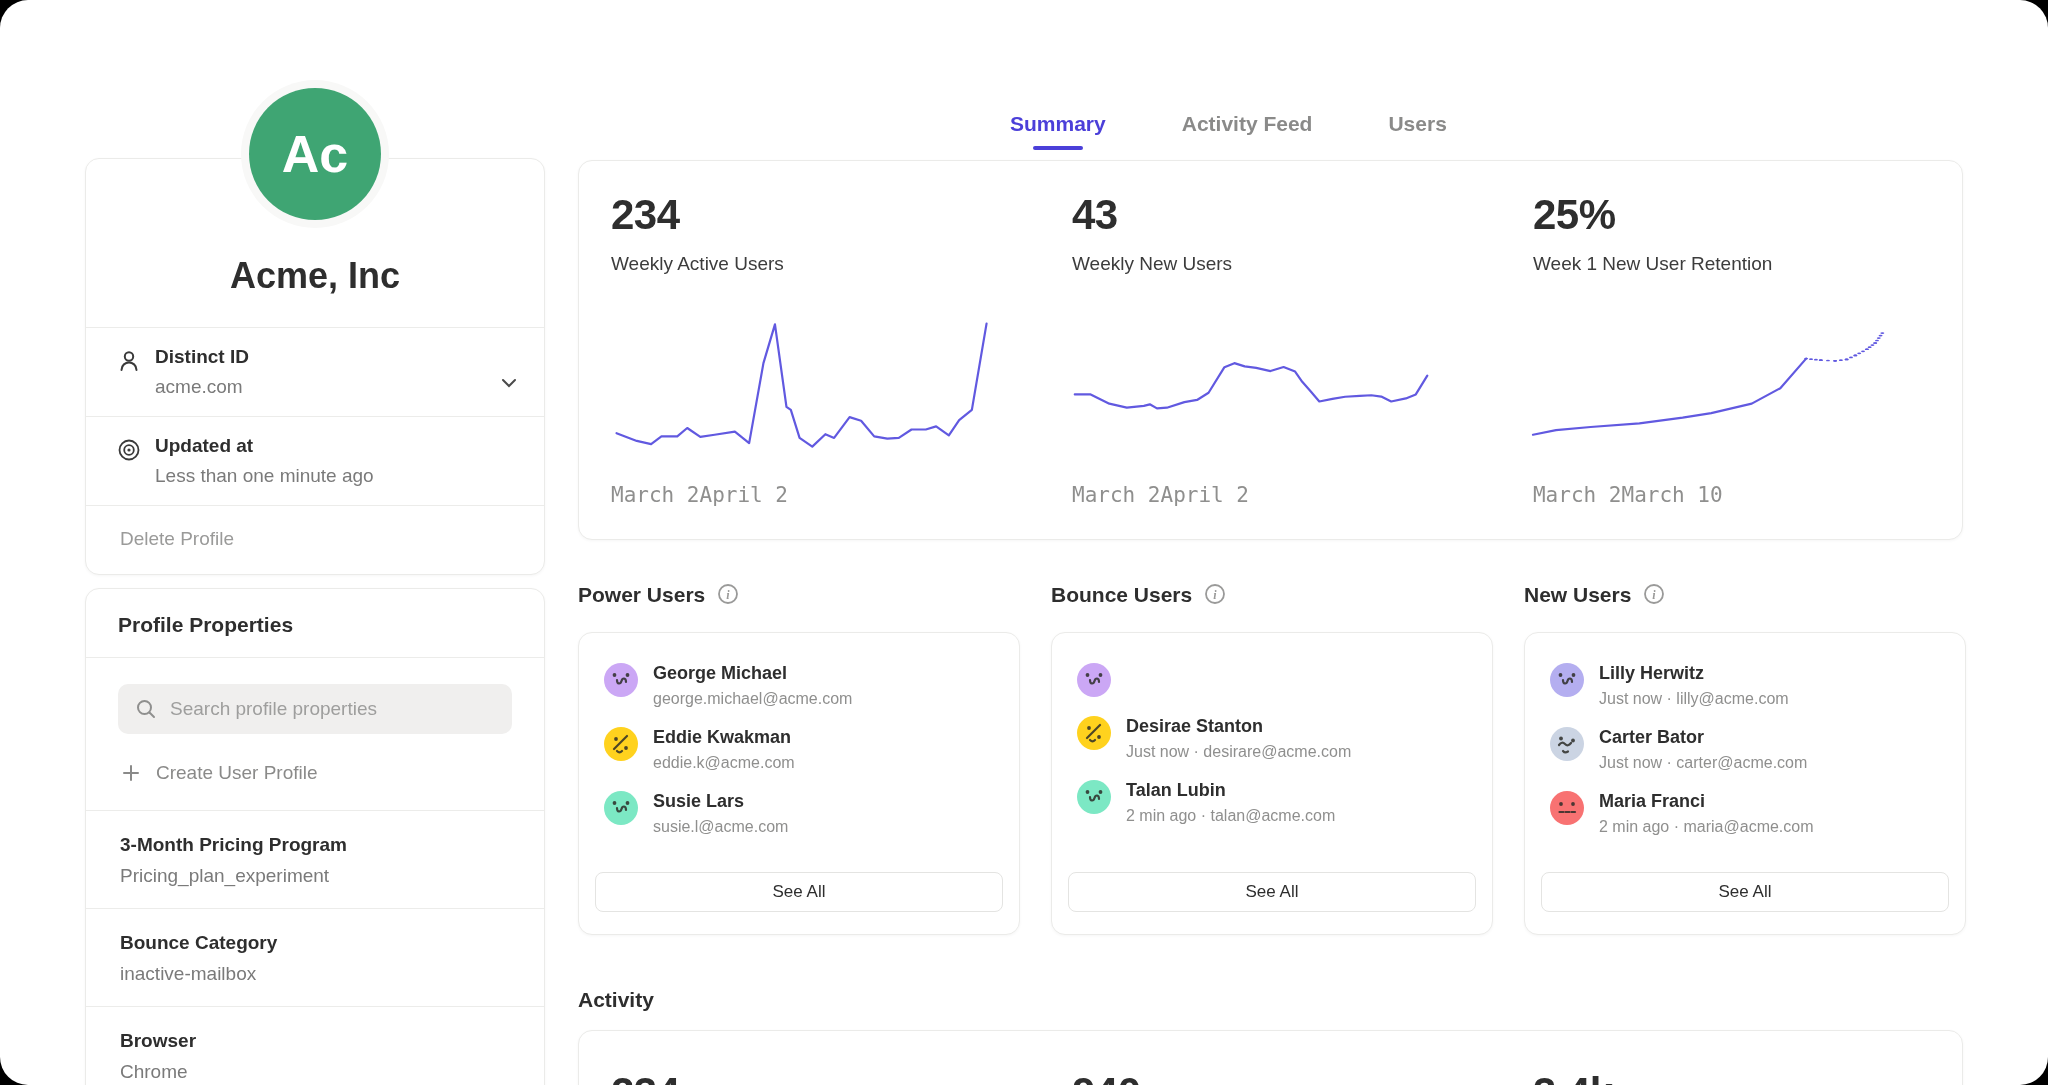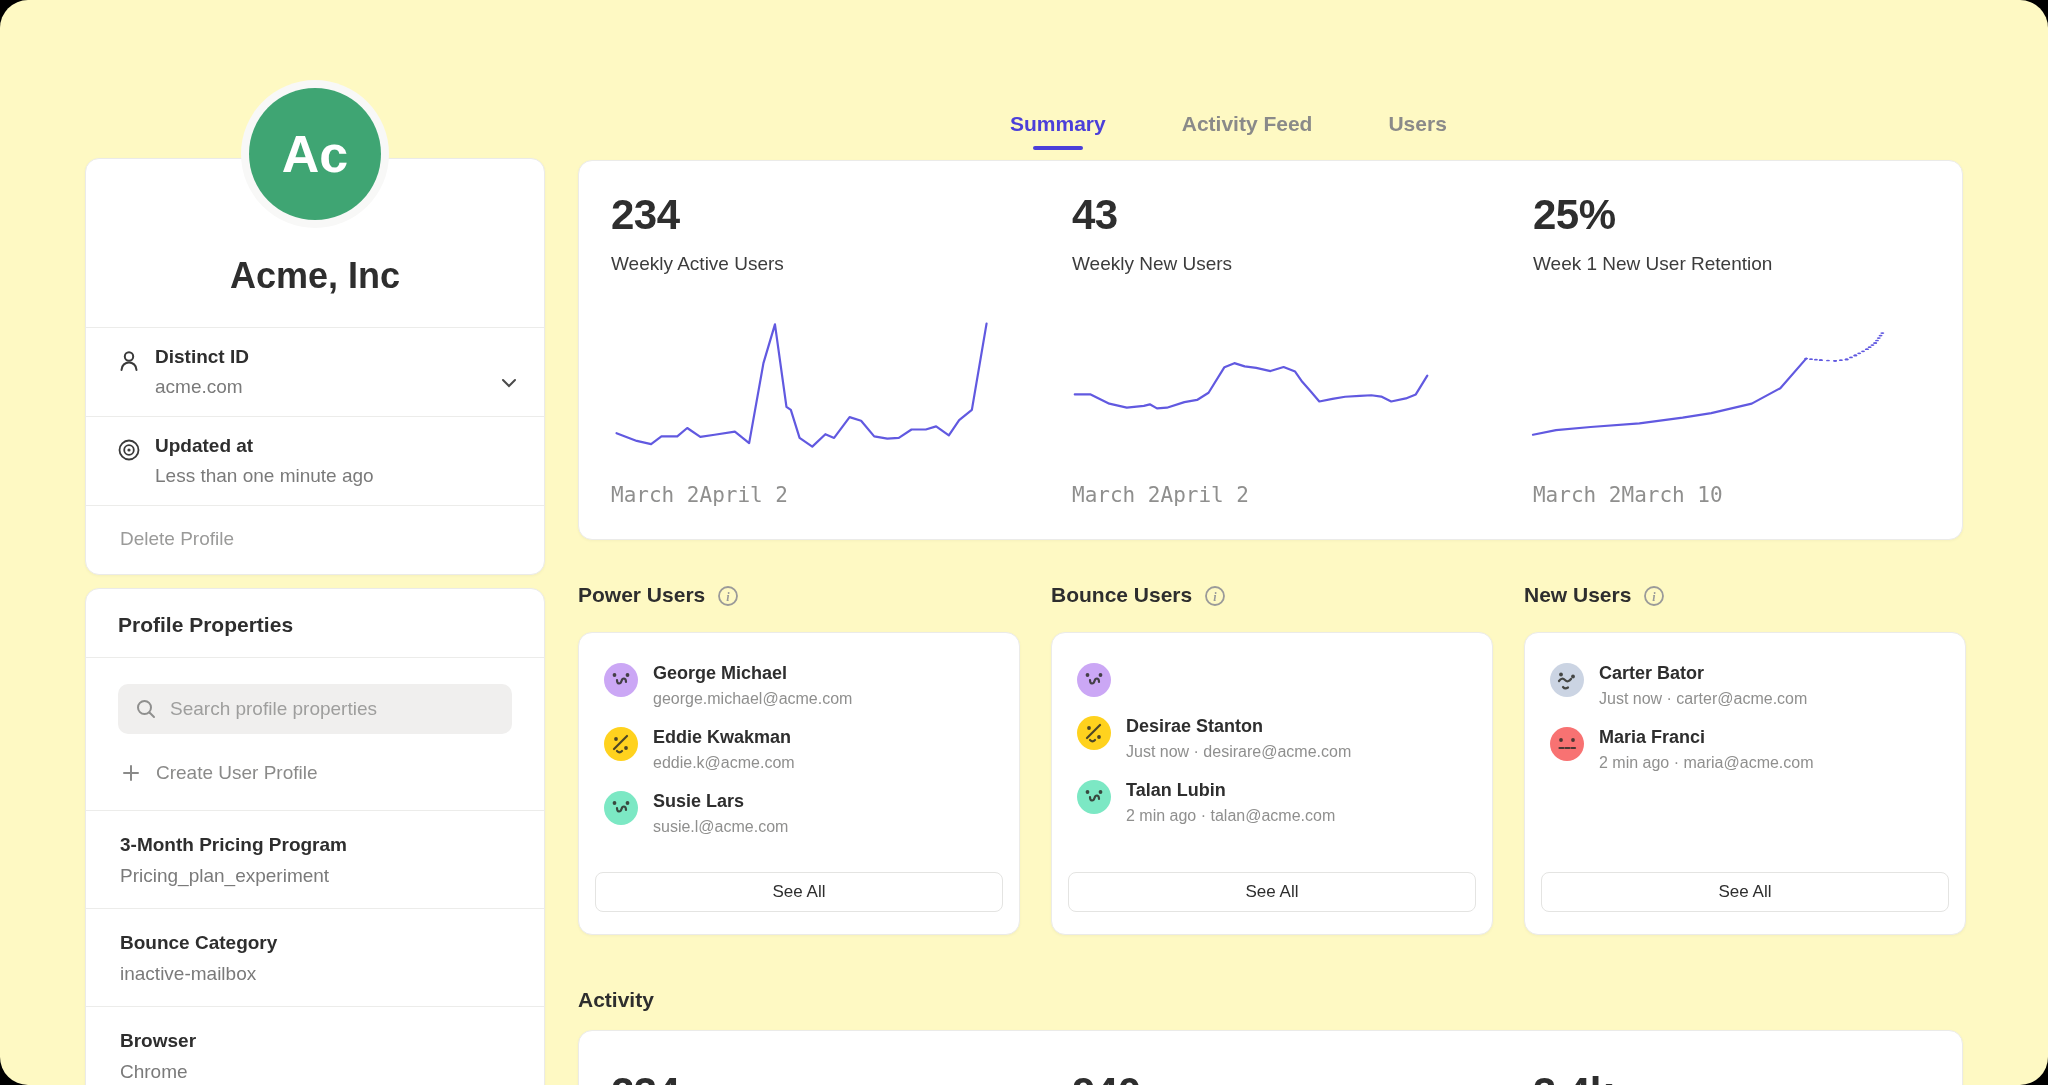--- a/index.html
+++ b/index.html
@@ -1,18 +1,18 @@
 <!DOCTYPE html>
 <html><head>
 <meta charset="utf-8">
 <style>
   * { margin:0; padding:0; box-sizing:border-box; }
   html,body { background:#000; }
   body { font-family:"Liberation Sans", sans-serif; }
-  .frame{ position:relative; width:2048px; height:1085px; background:#fef9c3;
+  .frame{ position:relative; width:2048px; height:1085px; background:#ffffff;
           border-radius:28px; overflow:hidden; }
   .card{ background:#fff; border:1px solid #ebebe9; border-radius:14px;
          box-shadow:0 1px 3px rgba(0,0,0,.04); }
 
   
   .avatar{ position:absolute; left:249px; top:88px; width:132px; height:132px;
            border-radius:50%; color:#fff; font-size:52px; font-weight:bold;
            display:flex; align-items:center; justify-content:center;
            box-shadow:0 0 0 8px #f8f8f7; z-index:3; }
   .profile-card{ position:absolute; left:85px; top:158px; width:460px; }
@@ -57,21 +57,21 @@
   .chart-card{ position:absolute; left:578px; top:160px; width:1385px; height:380px;
                display:flex; }
   .stat-col{ width:33.333%; padding:30px 32px 0; }
   .stat-value{ font-size:42px; font-weight:bold; color:#2e2e2e; letter-spacing:-.5px; }
   .stat-label{ font-size:19px; color:#3c3c3c; margin-top:14px; }
   .spark{ display:block; width:100%; height:168px; margin-top:26px; overflow:visible; }
   .axis{ display:flex; margin-top:14px;
          font-family:"DejaVu Sans Mono", monospace; font-size:21px; color:#8f8f8e; }
 
   
-  .sec-head{ position:absolute; top:583px; display:flex; align-items:flex-end; gap:12px;
+  .sec-head{ position:absolute; top:583px; display:flex; align-items:flex-start; gap:12px;
              font-size:21px; font-weight:bold; color:#2e2e2e; }
   .user-card{ position:absolute; top:632px; width:442px; height:303px; padding:30px 16px 0 25px; }
   .u-row{ display:flex; align-items:flex-start; margin-bottom:19px; }
   .u-avatar{ width:34px; height:34px; border-radius:50%; flex:none; }
   .u-avatar svg{ display:block; width:34px; height:34px; }
   .u-text{ margin-left:15px; }
   .u-name{ font-size:18px; font-weight:600; color:#2e2e2e; }
   .u-detail{ font-size:16px; color:#8f8f8e; margin-top:6px; }
   .see-all{ position:absolute; left:16px; right:16px; bottom:22px; height:40px;
             border:1px solid #e4e4e2; border-radius:8px; background:#fff;
@@ -343,20 +343,35 @@
       <span class="u-text">
           <span class="u-name" style="display:block">Talan Lubin</span>
           <span class="u-detail" style="display:block">2 min ago · talan@acme.com</span>
         </span>
     </div>
     <button class="see-all">See All</button>
   </section>
 
   <section class="card user-card" style="left:1524px">
     <div class="u-row">
+      <span class="u-avatar" style="background: rgb(180, 174, 240);">
+          <svg viewBox="0 0 34 34">
+            <g fill="none" stroke="rgba(45,45,40,.85)" stroke-width="2.2" stroke-linecap="round">
+              <path d="M13 17 c0 4.5 3.5 4.5 4.5 1 c1 -3.5 4.5 -3.5 4.5 1"></path>
+            </g>
+            <circle cx="10.5" cy="12" r="1.9" fill="rgba(45,45,40,.85)"></circle>
+            <circle cx="23.5" cy="12" r="1.9" fill="rgba(45,45,40,.85)"></circle>
+          </svg>
+        </span>
+      <span class="u-text">
+          <span class="u-name" style="display:block">Lilly Herwitz</span>
+          <span class="u-detail" style="display:block">Just now · lilly@acme.com</span>
+        </span>
+    </div>
+    <div class="u-row">
       <span class="u-avatar" style="background: rgb(203, 212, 227);">
           <svg viewBox="0 0 34 34">
             <g fill="none" stroke="rgba(45,45,40,.85)" stroke-width="2.2" stroke-linecap="round">
               <path d="M9 18 q3 -4 6 -1 q3 3 6 -1"></path>
               <path d="M13 24 q2 2.5 5 .5"></path>
             </g>
             <circle cx="11" cy="11.5" r="1.9" fill="rgba(45,45,40,.85)"></circle>
             <circle cx="23" cy="13.5" r="1.9" fill="rgba(45,45,40,.85)"></circle>
           </svg>
         </span>

